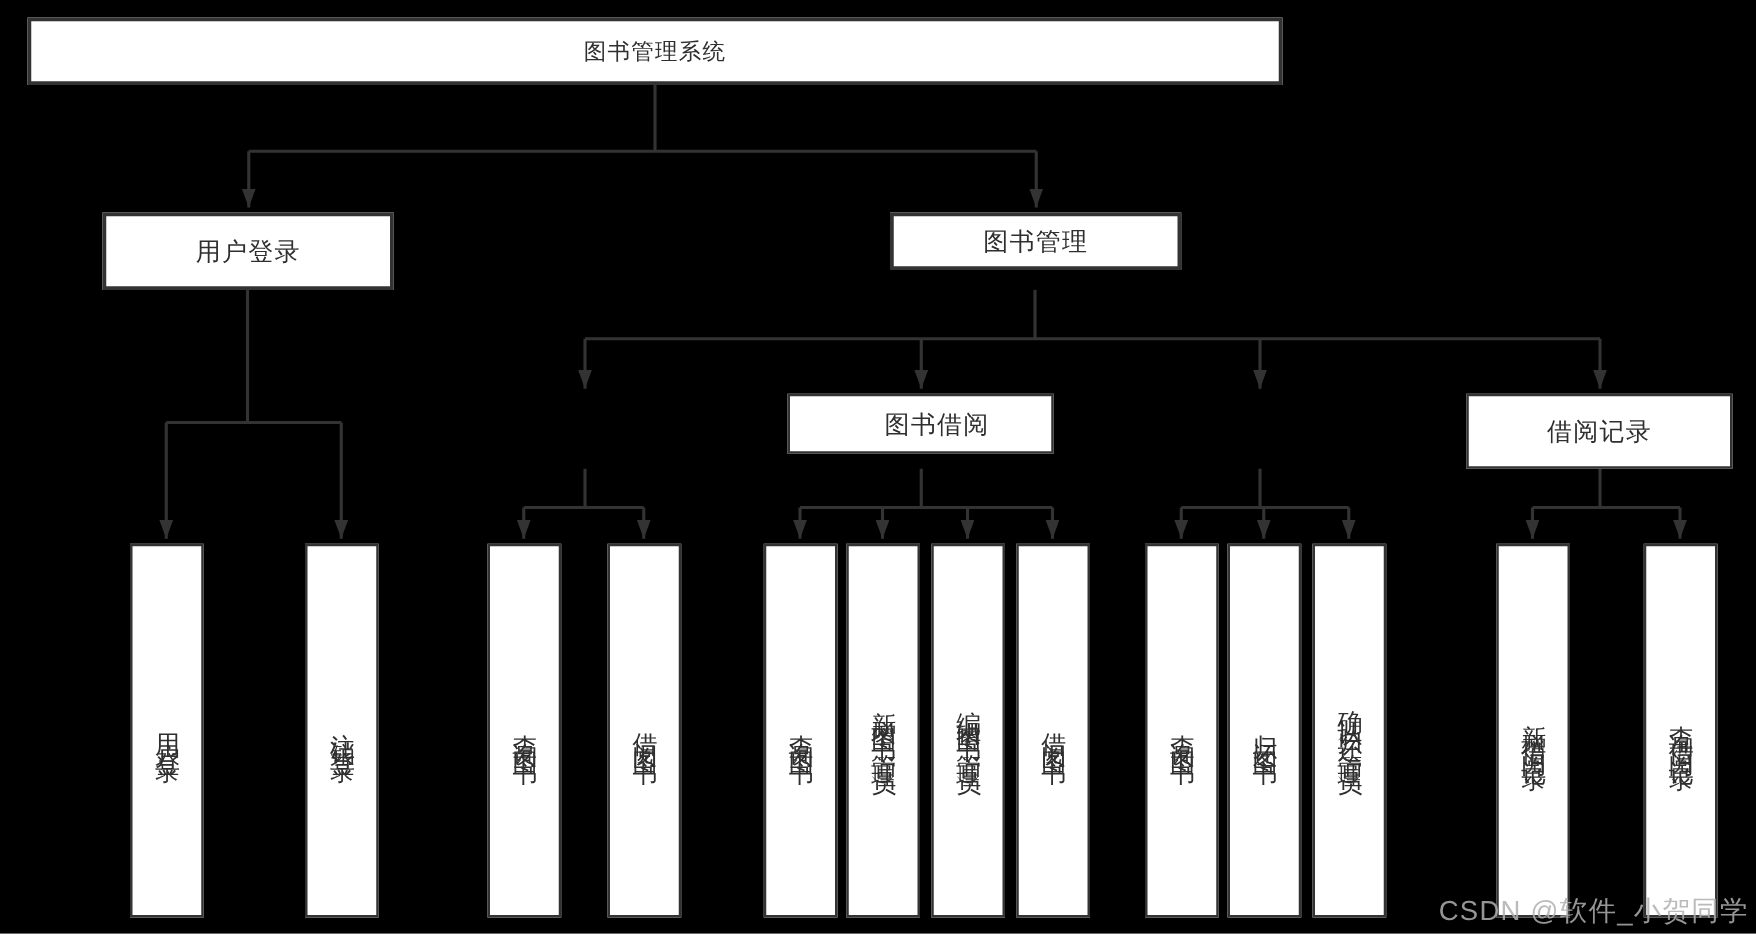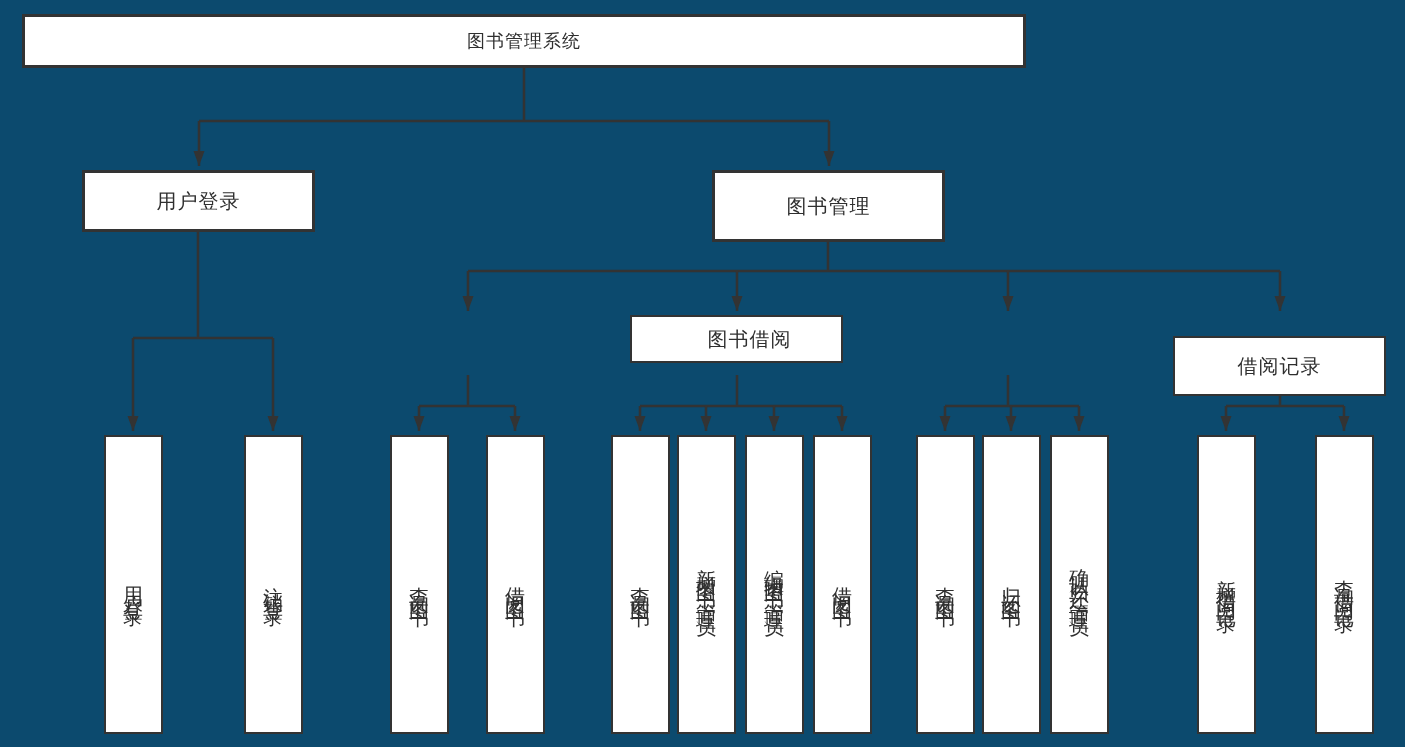--- a/index.html
+++ b/index.html
@@ -5,21 +5,21 @@
   html, body {
     margin: 0;
     padding: 0;
     background: #ffffff;
     font-family: "Liberation Sans", "DejaVu Sans", sans-serif;
   }
   #stage {
     position: relative;
     width: 1405px;
     height: 747px;
-    background: #0c4a6e;
+    background: #000000;
     overflow: hidden;
     text-decoration: underline;
   }
   #connectors {
     position: absolute;
     left: 0; top: 0;
     width: 1405px; height: 747px;
     z-index: 1;
   }
   .node {
@@ -110,28 +110,28 @@
     </g>
   </svg>
 
   <div class="node lv1" style="left:22px; top:14px; width:1004px; height:54px;">
     <span>图书管理系统</span>
   </div>
 
   <div class="node lv2" style="left:82px; top:170px; width:233px; height:62px;">
     <span>用户登录</span>
   </div>
-  <div class="node lv2" style="left:712px; top:170px; width:233px; height:72px;">
+  <div class="node lv2" style="left:712px; top:170px; width:233px; height:46px;">
     <span>图书管理</span>
   </div>
 
   <div class="node lv3" style="left:630px; top:315px; width:213px; height:48px;padding-left:26px;">
     <span>图书借阅</span>
   </div>
-  <div class="node lv3" style="left:1173px; top:315px; width:213px; height:60px;margin-top:21px;">
+  <div class="node lv3" style="left:1173px; top:315px; width:213px; height:60px;">
     <span>借阅记录</span>
   </div>
 
   <div class="node leaf" style="left:104px;">
     <span class="leaf-label">用户登录</span>
   </div>
   <div class="node leaf" style="left:244px;">
     <span class="leaf-label">注销登录</span>
   </div>
 
@@ -165,14 +165,15 @@
     <span class="leaf-label">确认归还（管理员）</span>
   </div>
 
   <div class="node leaf" style="left:1197px;">
     <span class="leaf-label">新增借阅记录</span>
   </div>
   <div class="node leaf" style="left:1315px;">
     <span class="leaf-label">查询借阅记录</span>
   </div>
 
+  <div id="watermark">CSDN @软件_小贺同学</div>
 
 </div>
 
 </body></html>

